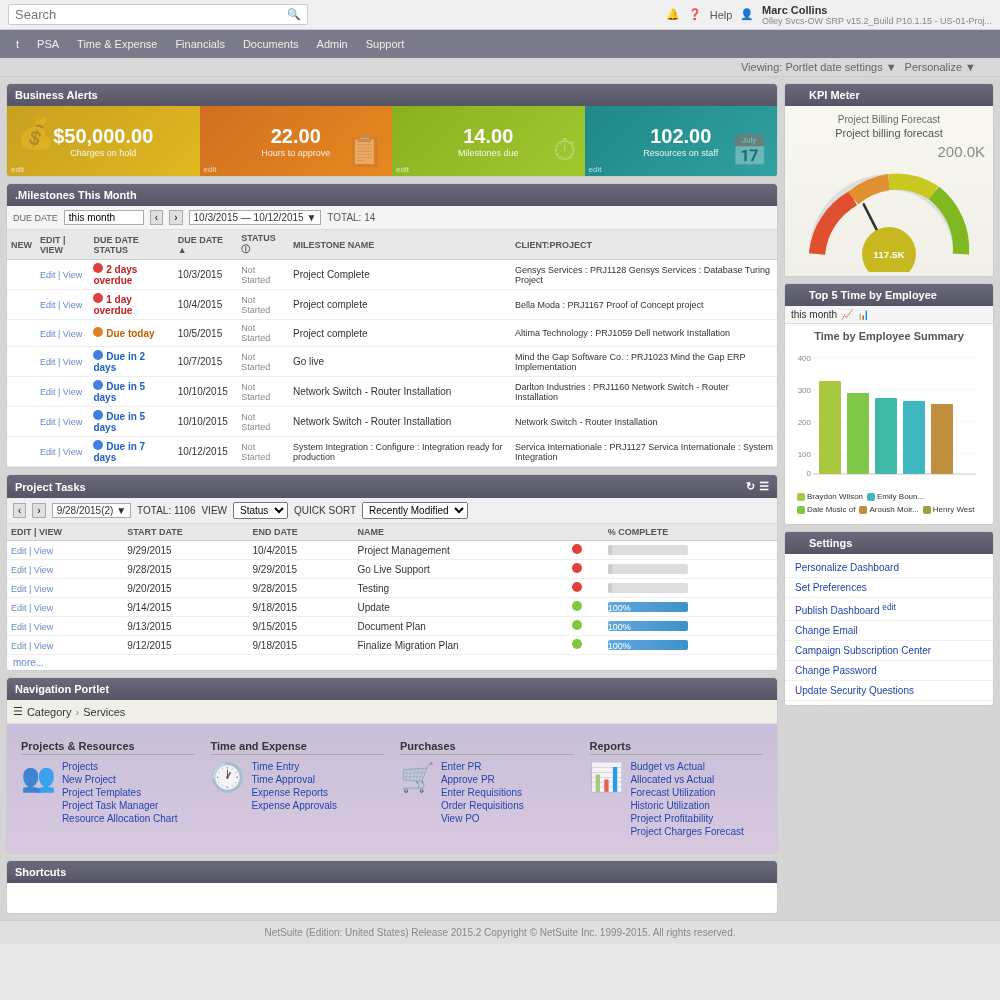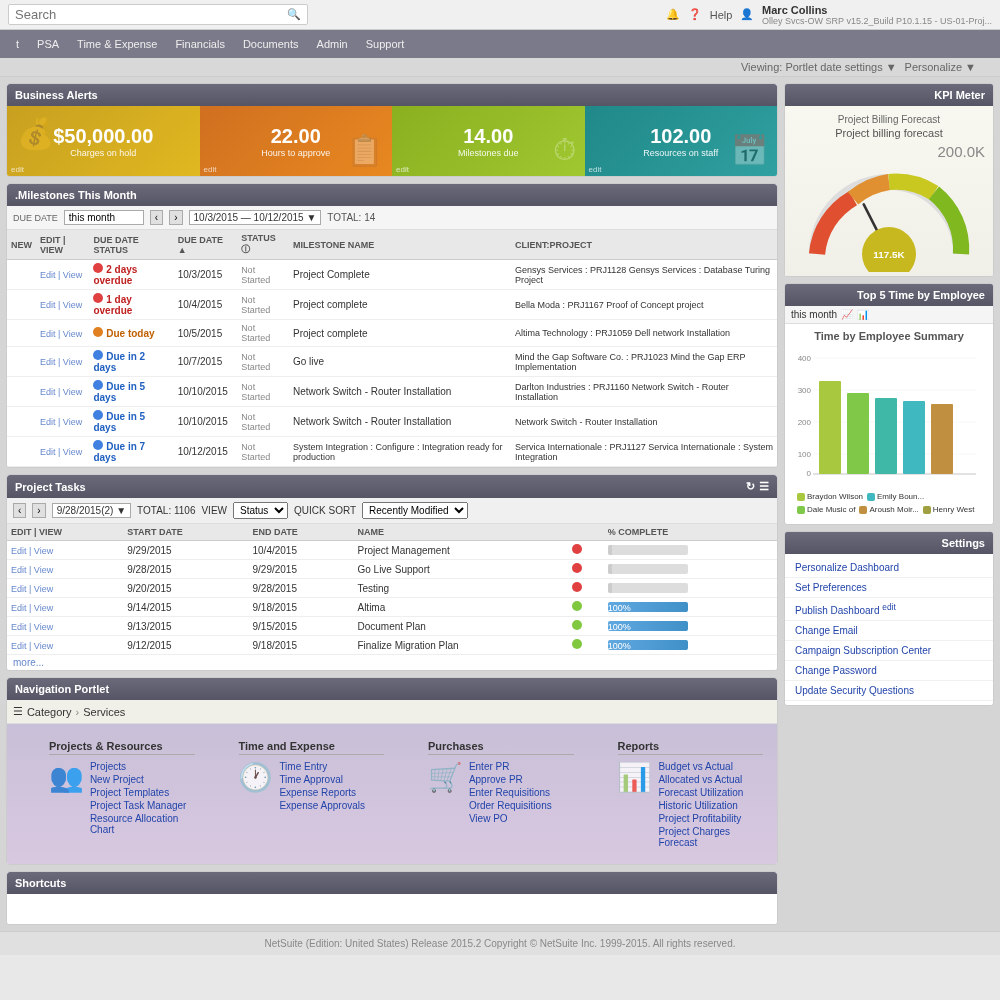--- a/index.html
+++ b/index.html
@@ -64,30 +64,30 @@
     .tasks-toolbar select { font-size: 10px; padding: 1px 2px; }
     .progress-bar-wrap { background: #ddd; height: 10px; width: 80px; border-radius: 2px; overflow: hidden; }
     .progress-bar-fill { height: 100%; background: linear-gradient(to right, #60a8e0, #4090c8); }
     .progress-bar-fill-0 { background: #ccc; width: 5%; }
     .pct-label { font-size: 9px; color: #fff; text-align: right; padding-right: 2px; line-height: 10px; }
     .more-link { color: #6688cc; font-size: 10px; padding: 2px 6px; display: block; }
     .tasks-icons { margin-left: auto; display: flex; gap: 4px; }
     .breadcrumb-bar { display: flex; align-items: center; gap: 4px; padding: 5px 6px; background: #f0f0e8; border-bottom: 1px solid #ddd; font-size: 11px; }
     .breadcrumb-sep { color: #888; }
     .nav-categories { display: flex; gap: 16px; padding: 8px 6px; flex-wrap: wrap; }
-    .nav-category { flex: 1; min-width: 120px; margin-left: 28px; }
+    .nav-category { flex: 1; min-width: 120px; }
     .nav-cat-title { font-weight: bold; font-size: 11px; color: #333; margin-bottom: 6px; border-bottom: 1px solid #aaa; padding-bottom: 2px; }
     .nav-cat-body { display: flex; gap: 6px; align-items: flex-start; }
     .nav-cat-icon { font-size: 28px; color: #7878a0; opacity: 0.8; }
     .nav-links { display: flex; flex-direction: column; gap: 2px; }
     .nav-link { color: #2244aa; font-size: 10px; text-decoration: none; cursor: pointer; }
 
     
     .kpi-box { background: #fff; border: 1px solid #ccc; border-radius: 3px; overflow: hidden; }
-    .kpi-header { background: linear-gradient(to bottom, #6a6a7a, #555565); color: #fff; padding: 5px 8px; font-size: 11px; font-weight: bold; text-align: right; }
+    .kpi-header { background: linear-gradient(to bottom, #6a6a7a, #555565); color: #fff; padding: 5px 24px; font-size: 11px; font-weight: bold; }
     .gauge-area { padding: 8px; text-align: center; background: linear-gradient(to bottom, #f8f8f0, #f0f0e8); }
     .gauge-title { font-size: 11px; color: #555; margin-bottom: 4px; }
     .gauge-container { position: relative; width: 180px; height: 100px; margin: 4px auto; }
 
     
     .top5-box { background: #fff; border: 1px solid #ccc; border-radius: 3px; overflow: hidden; }
     .chart-toolbar { display: flex; align-items: center; gap: 4px; padding: 3px 6px; background: #f5f5f5; border-bottom: 1px solid #ddd; font-size: 10px; }
     .chart-area { padding: 6px; }
     .chart-title { font-size: 11px; font-weight: bold; color: #555; text-align: center; margin-bottom: 4px; }
     .chart-legend { display: flex; flex-wrap: wrap; gap: 4px; padding: 4px 6px; font-size: 8px; }
@@ -331,21 +331,21 @@
             <td>
                 <div class="progress-bar-wrap">
                   <div class="progress-bar-fill progress-bar-fill-0" style="width:5%;"></div>
                 </div>
               </td>
           </tr>
           <tr>
             <td><span class="edit-view">Edit | View</span></td>
             <td>9/14/2015</td>
             <td>9/18/2015</td>
-            <td>Altima</td>
+            <td>Update</td>
             <td><span class="status-dot" style="background:#80c840;"></span></td>
             <td>
                 <div class="progress-bar-wrap">
                   <div class="progress-bar-fill" style="width:100%;"><span class="pct-label">100%</span></div>
                 </div>
               </td>
           </tr>
           <tr>
             <td><span class="edit-view">Edit | View</span></td>
             <td>9/13/2015</td>

